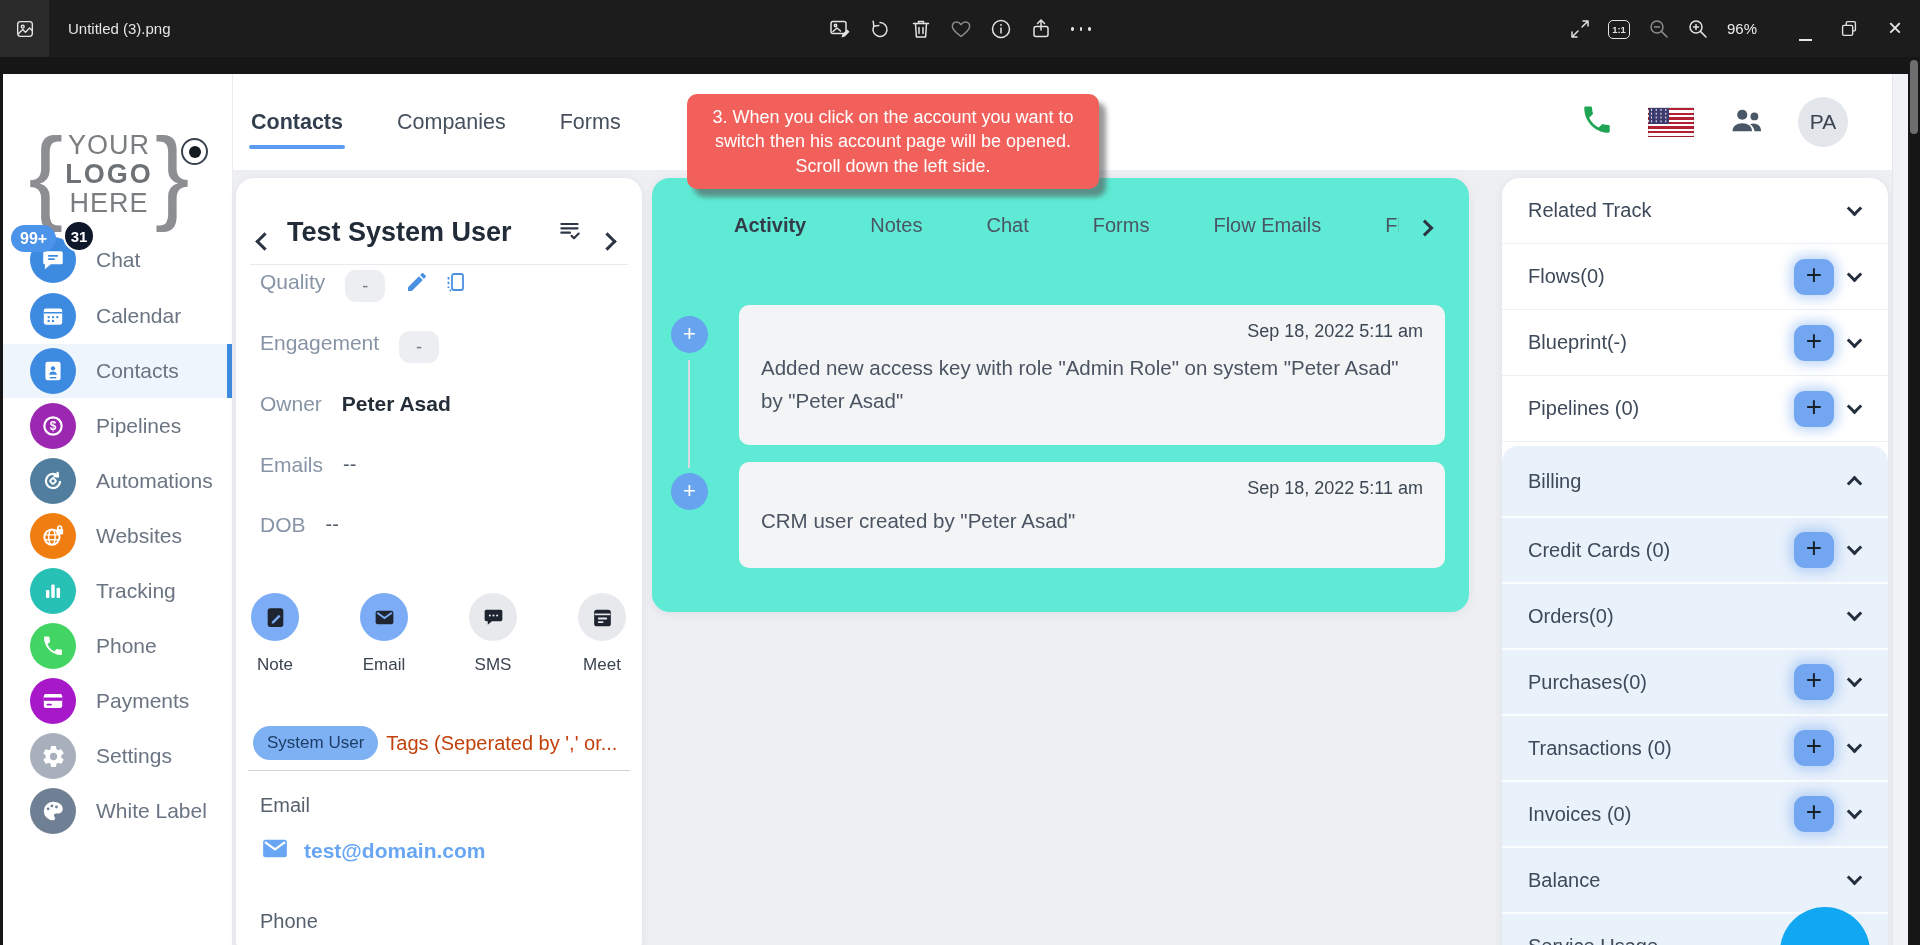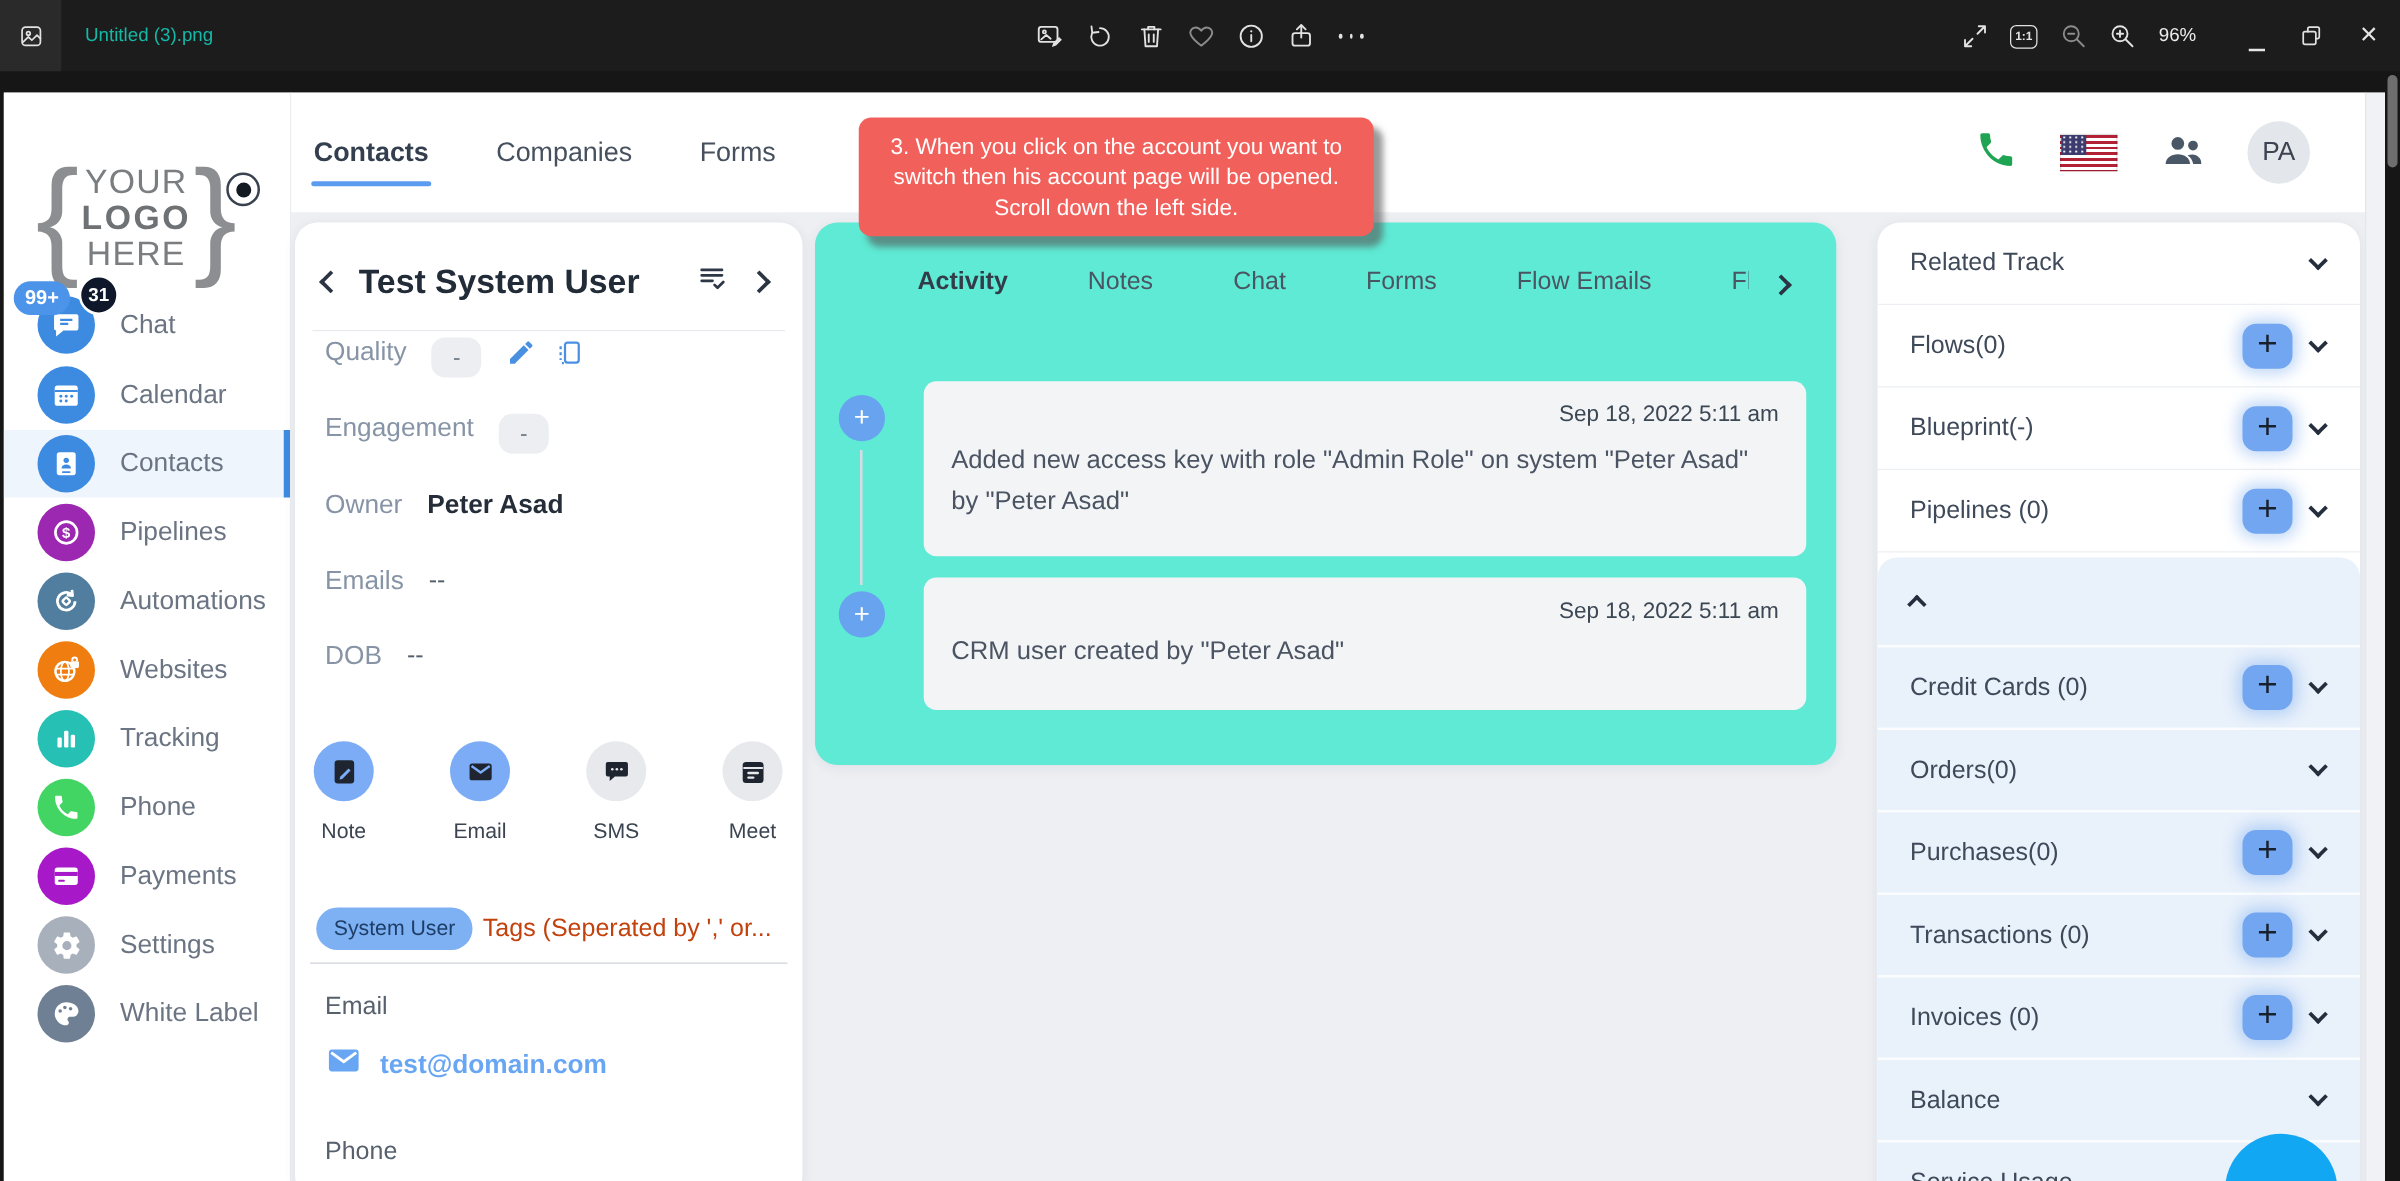--- a/index.html
+++ b/index.html
@@ -5,21 +5,21 @@
   * { margin:0; padding:0; box-sizing:border-box; }
   html,body { width:1920px; height:945px; overflow:hidden; background:#161616;
     font-family:"Liberation Sans", sans-serif; }
   .stage { position:relative; width:1920px; height:945px; background:#171616; overflow:hidden; }
 
   
   .titlebar { position:absolute; left:0; top:0; width:1920px; height:57px; background:#1d1c1c; z-index:100; }
   .tb-appbtn { position:absolute; left:0; top:0; width:49px; height:57px; background:#2b2a2a;
     display:flex; align-items:center; justify-content:center; }
   .tb-title { position:absolute; left:68px; top:0; height:57px; display:flex; align-items:center;
-    color:#14b8a6; font-size:15px; }
+    color:#e5e5e5; font-size:15px; }
   .tb-ic { position:absolute; top:16px; width:26px; height:26px; display:flex; align-items:center; justify-content:center; }
   .tb-ic svg { stroke:#e2e2e2; fill:none; stroke-width:1.5; stroke-linecap:round; stroke-linejoin:round; }
   .tb-dim svg { stroke:#8b8b8b; }
   .tb-more { display:flex; align-items:center; }
   .tb-more i { width:3.6px; height:3.6px; border-radius:50%; background:#e2e2e2; margin:0 3px; }
   .tb-zoomtext { position:absolute; top:0; height:57px; display:flex; align-items:center; color:#ececec; font-size:15px; }
   .one2one { border:1.6px solid #e2e2e2; border-radius:5px; color:#e2e2e2; font-size:9.5px; font-weight:bold;
     padding:3px 3px; letter-spacing:0; }
   .tb-min { width:13px; height:1.6px; background:#e6e6e6; }
   .tb-close { color:#e6e6e6; font-size:24px; line-height:20px; font-weight:300; }
@@ -80,21 +80,21 @@
   
   .cv { display:inline-block; width:11px; height:11px; border-right:3px solid #273140; border-bottom:3px solid #273140; }
   .cv-down { transform:rotate(45deg); }
   .cv-up { transform:rotate(-135deg); }
   .cv-right { transform:rotate(-45deg); }
   .cv-left { transform:rotate(135deg); }
 
   
   .contact-card { position:absolute; left:3px; top:8px; width:406px; height:780px; background:#fff;
     border-radius:18px; box-shadow:0 2px 10px rgba(30,40,60,.07); }
-  .cc-head { position:absolute; left:0; top:24px; width:100%; height:46px; display:flex; align-items:center; }
+  .cc-head { position:absolute; left:0; top:24px; width:100%; height:46px; display:flex; align-items:flex-end; }
   .cc-back { margin-left:22px; width:13px; height:13px; border-width:3.5px; border-color:#2b3443; }
   .cc-title { margin-left:16px; font-size:27px; font-weight:bold; color:#222b38; flex:1; }
   .cc-list { margin-right:18px; } 
   .cc-next { margin-right:28px; width:13px; height:13px; border-width:3.5px; border-color:#2b3443; }
   .cc-divider { position:absolute; left:14px; right:14px; top:86px; height:1px; background:#e8eaee; }
   .f-row { position:absolute; left:24px; right:20px; height:40px; display:flex; align-items:flex-start; gap:20px; }
   .f-label { font-size:21px; color:#8794a6; }
   .f-pill { min-width:40px; height:32px; border-radius:11px; background:#eceef1; color:#707a86; font-size:18px;
     display:inline-flex; align-items:center; justify-content:center; padding:0 8px; }
   .f-bold { font-size:21px; font-weight:bold; color:#242d38; }
@@ -568,20 +568,21 @@
           <span class="rp-add"></span>
           <span class="cv cv-down"></span>
         </div>
         <div class="rp-row">
           <span class="rp-label">Pipelines (0)</span>
           <span class="rp-add"></span>
           <span class="cv cv-down"></span>
         </div>
         <div class="rp-tint">
           <div class="rp-row billing">
+            <span class="rp-label">Billing</span>
             <span class="cv cv-up"></span>
           </div>
           <div class="rp-row">
             <span class="rp-label">Credit Cards (0)</span>
             <span class="rp-add"></span>
             <span class="cv cv-down"></span>
           </div>
           <div class="rp-row">
             <span class="rp-label">Orders(0)</span>
             <span class="cv cv-down"></span>

